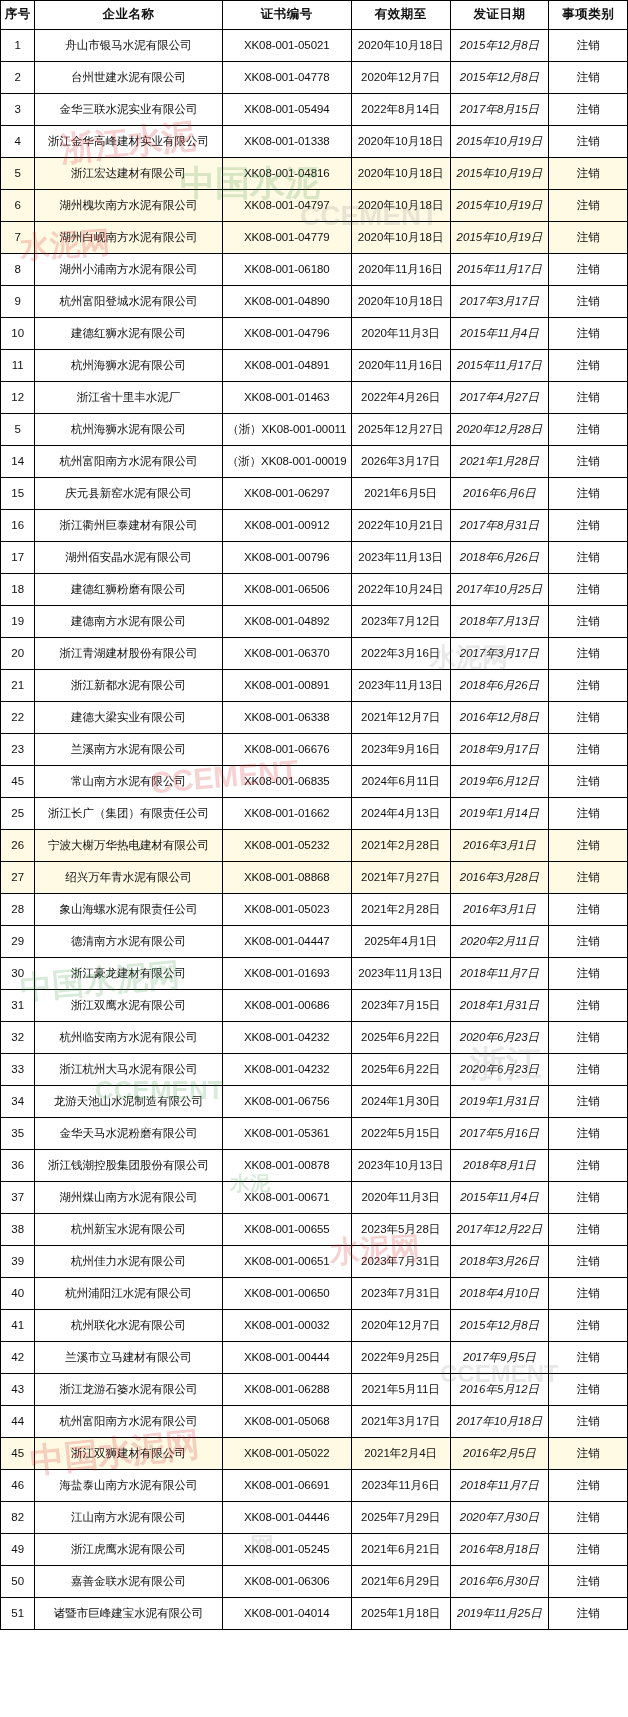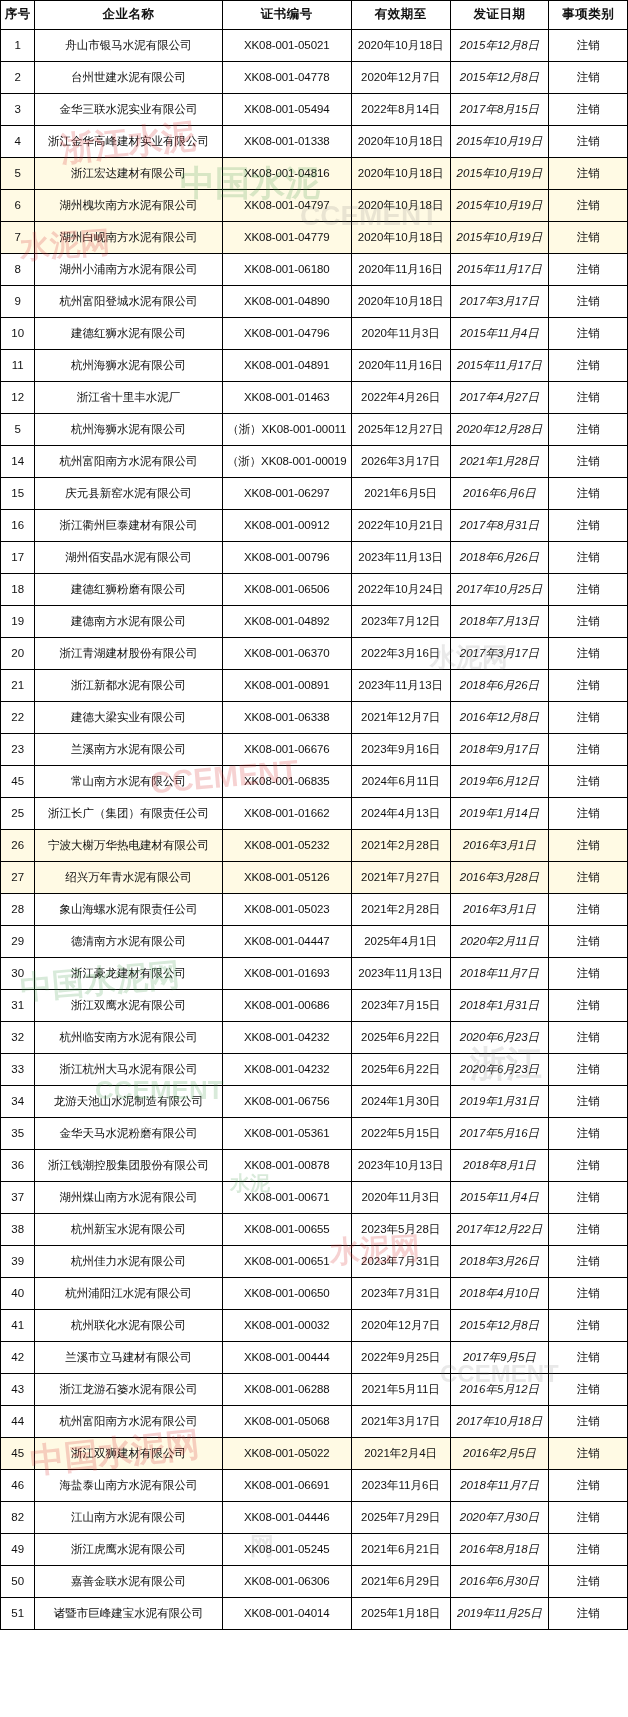--- a/index.html
+++ b/index.html
@@ -335,21 +335,21 @@
           <td class="idx">26</td>
           <td class="name">宁波大榭万华热电建材有限公司</td>
           <td class="cert">XK08-001-05232</td>
           <td class="valid">2021年2月28日</td>
           <td class="issue">2016年3月1日</td>
           <td class="type">注销</td>
         </tr>
         <tr class="tint">
           <td class="idx">27</td>
           <td class="name">绍兴万年青水泥有限公司</td>
-          <td class="cert">XK08-001-05126</td>
+          <td class="cert">XK08-001-08868</td>
           <td class="valid">2021年7月27日</td>
           <td class="issue">2016年3月28日</td>
           <td class="type">注销</td>
         </tr>
         <tr>
           <td class="idx">28</td>
           <td class="name">象山海螺水泥有限责任公司</td>
           <td class="cert">XK08-001-05023</td>
           <td class="valid">2021年2月28日</td>
           <td class="issue">2016年3月1日</td>

